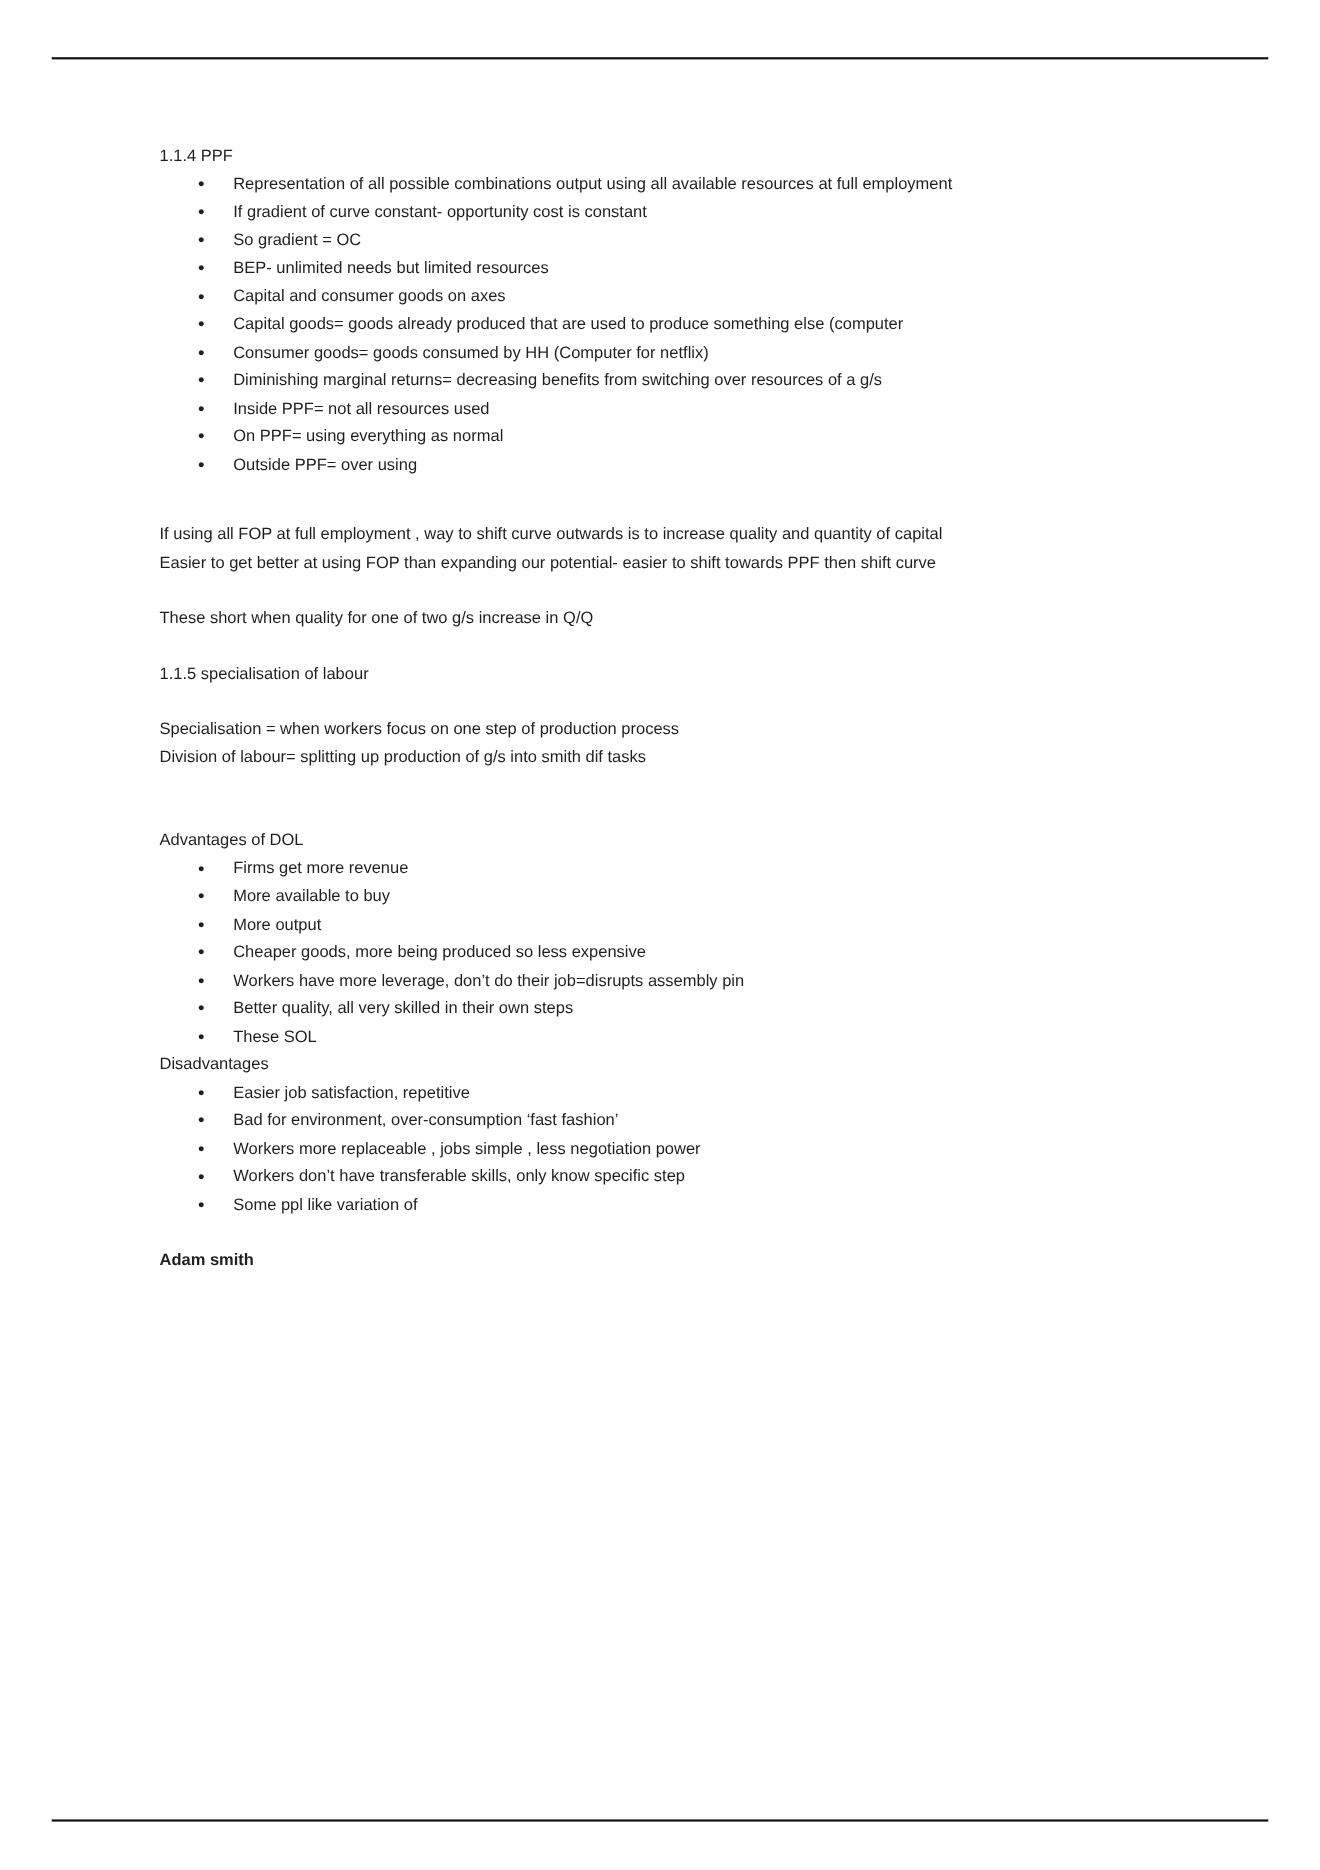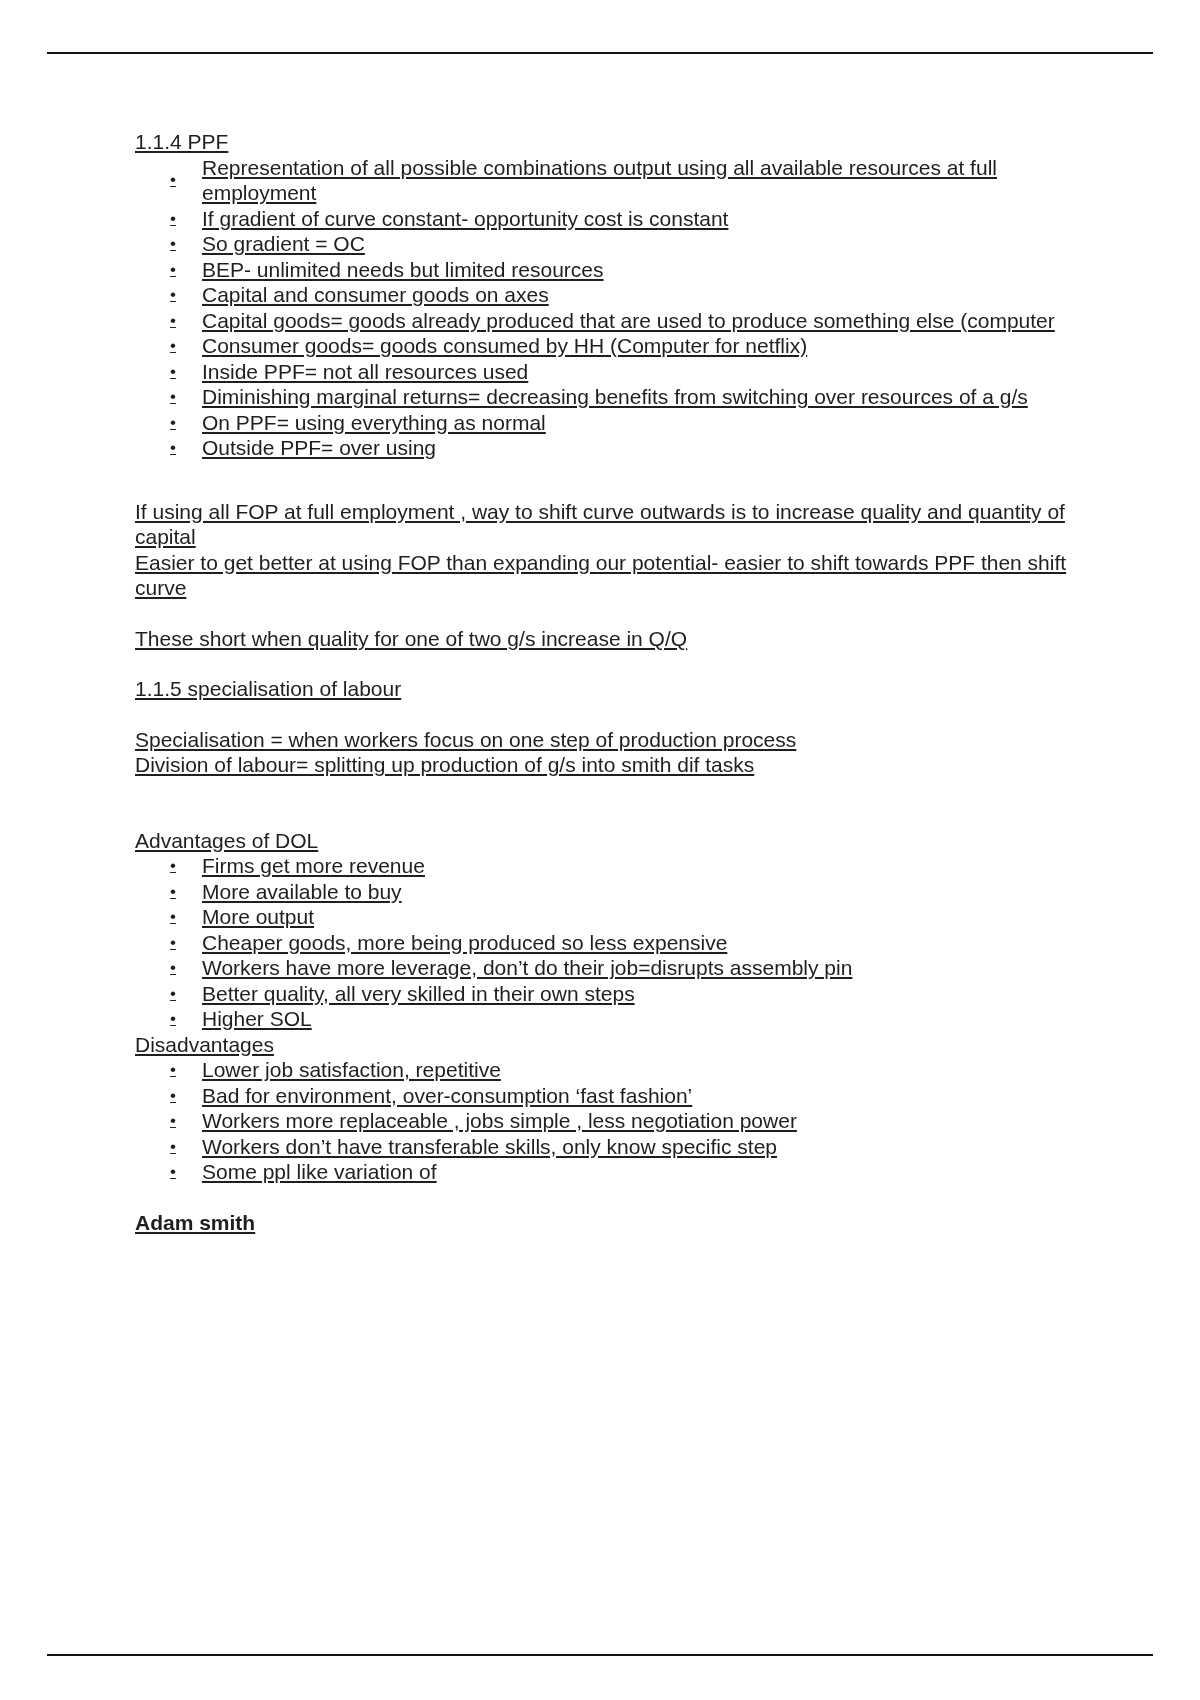--- a/index.html
+++ b/index.html
@@ -20,26 +20,25 @@
     position: absolute;
     left: 47px;
     right: 47px;
     border-top: 2px solid #111111;
   }
   .rule-top { top: 52px; }
   .rule-bottom { top: 1654px; }
 
   .content {
     position: absolute;
-    left: 135px;
+    left: 145px;
     top: 129px;
     width: 942px;
-    font-size: 21px;
+    font-size: 15px;
     line-height: 25.5px;
-    text-decoration: underline;
   }
 
   p {
     margin: 0;
   }
   .gap {
     height: 25px;
   }
   .half-gap {
     height: 13px;
@@ -95,24 +94,24 @@
       <li>
           <span>Capital and consumer goods on axes</span>
         </li>
       <li>
           <span>Capital goods= goods already produced that are used to produce something else (computer</span>
         </li>
       <li>
           <span>Consumer goods= goods consumed by HH (Computer for netflix)</span>
         </li>
       <li>
-          <span>Inside PPF= not all resources used</span>
+          <span>Diminishing marginal returns= decreasing benefits from switching over resources of a g/s</span>
         </li>
       <li>
-          <span>Diminishing marginal returns= decreasing benefits from switching over resources of a g/s</span>
+          <span>Inside PPF= not all resources used</span>
         </li>
       <li>
           <span>On PPF= using everything as normal</span>
         </li>
       <li>
           <span>Outside PPF= over using</span>
         </li>
     </ul>
 
     <div class="gap"></div>
@@ -154,29 +153,29 @@
       <li>
           <span>Cheaper goods, more being produced so less expensive</span>
         </li>
       <li>
           <span>Workers have more leverage, don’t do their job=disrupts assembly pin</span>
         </li>
       <li>
           <span>Better quality, all very skilled in their own steps</span>
         </li>
       <li>
-          <span>Higher SOL</span>
+          <span>These SOL</span>
         </li>
     </ul>
 
     <p>Disadvantages</p>
 
     <ul class="bullets">
       <li>
-          <span>Lower job satisfaction, repetitive</span>
+          <span>Easier job satisfaction, repetitive</span>
         </li>
       <li>
           <span>Bad for environment, over-consumption ‘fast fashion’</span>
         </li>
       <li>
           <span>Workers more replaceable , jobs simple , less negotiation power</span>
         </li>
       <li>
           <span>Workers don’t have transferable skills, only know specific step</span>
         </li>

